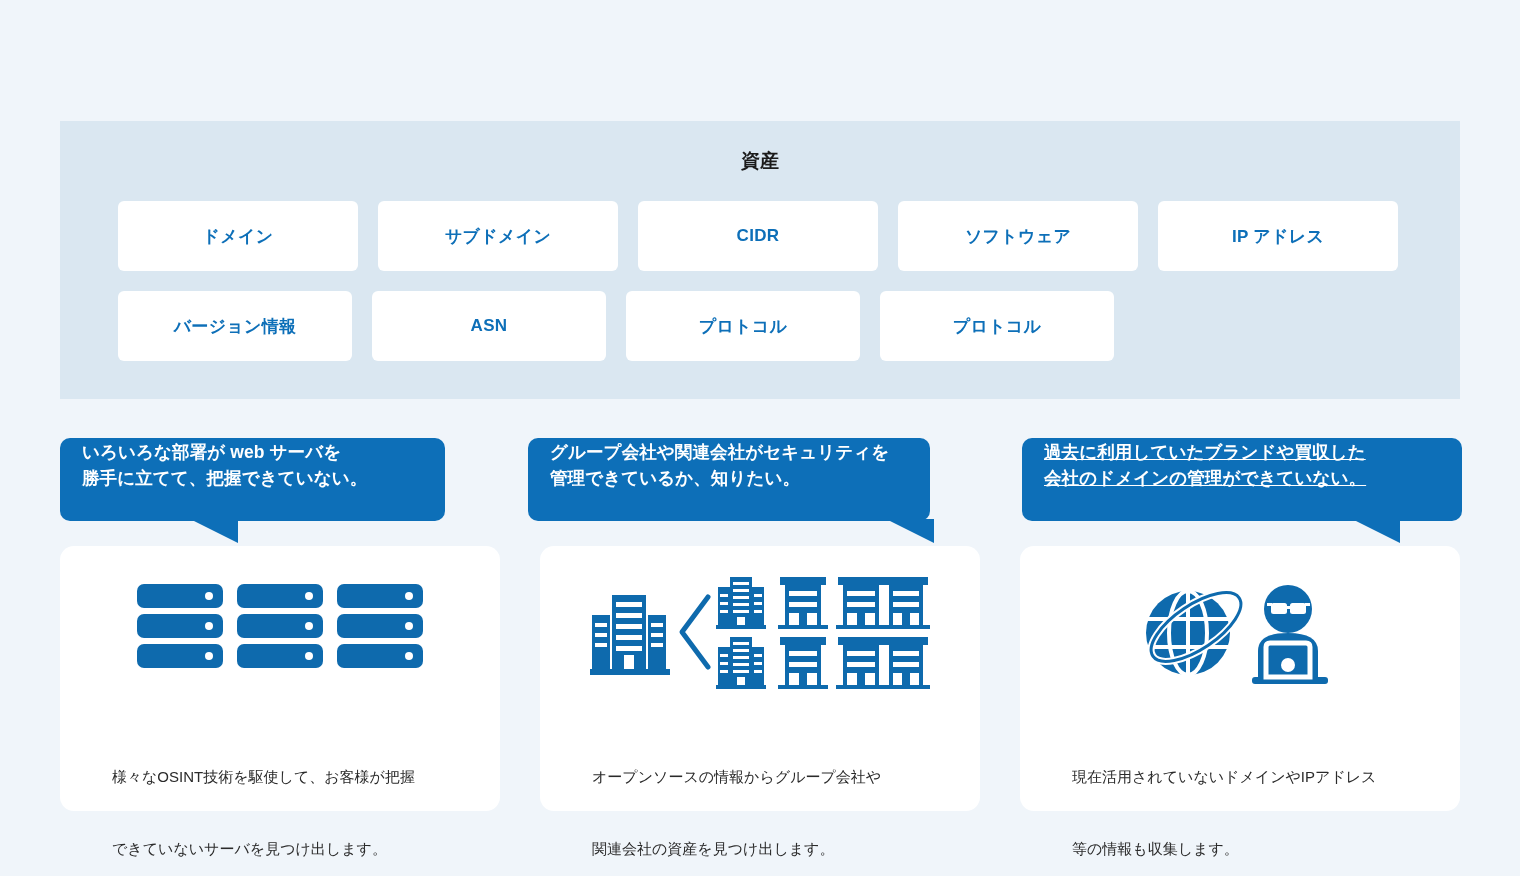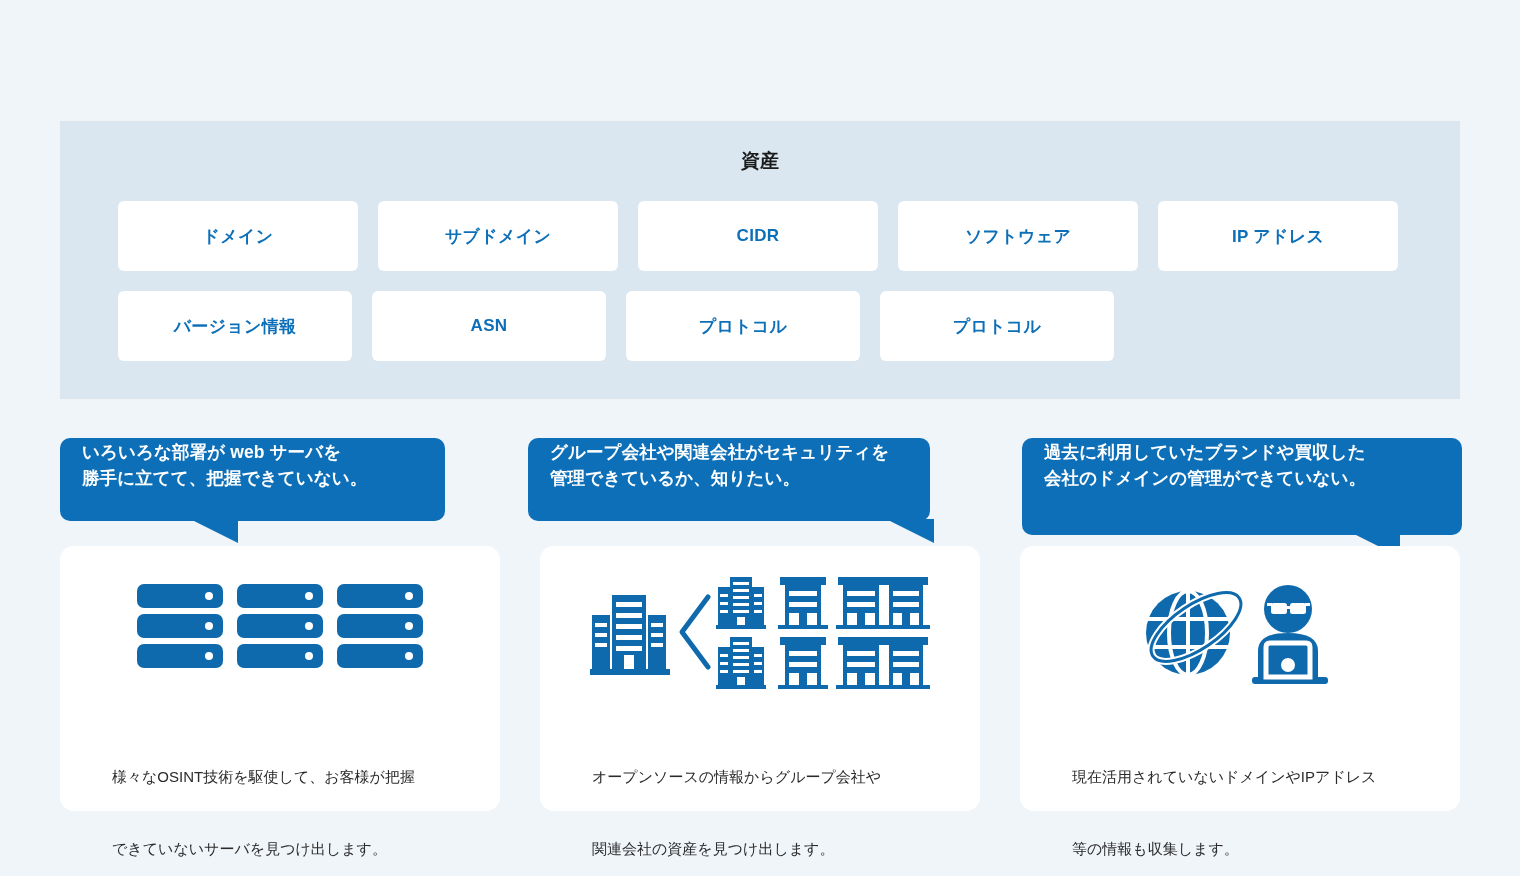--- a/index.html
+++ b/index.html
@@ -88,21 +88,21 @@
     box-sizing: border-box;
     padding: 1px 22px 16px 22px;
     color: #ffffff;
     font-size: 17.5px;
     font-weight: bold;
     line-height: 1.5;
     letter-spacing: 0.1px;
   }
   .bubble-1 { left: 60px; width: 385px; height: 83px; }
   .bubble-2 { left: 528px; width: 402px; height: 83px; }
-  .bubble-3 { left: 1022px; width: 440px; height: 97px; }
+  .bubble-3 { left: 1022px; width: 440px; height: 83px; text-decoration: underline; }
 
   .bubble .line { display: block; white-space: nowrap; }
 
   .bubble .tail {
     position: absolute;
     width: 0;
     height: 0;
     bottom: -22px;
     border-style: solid;
   }

